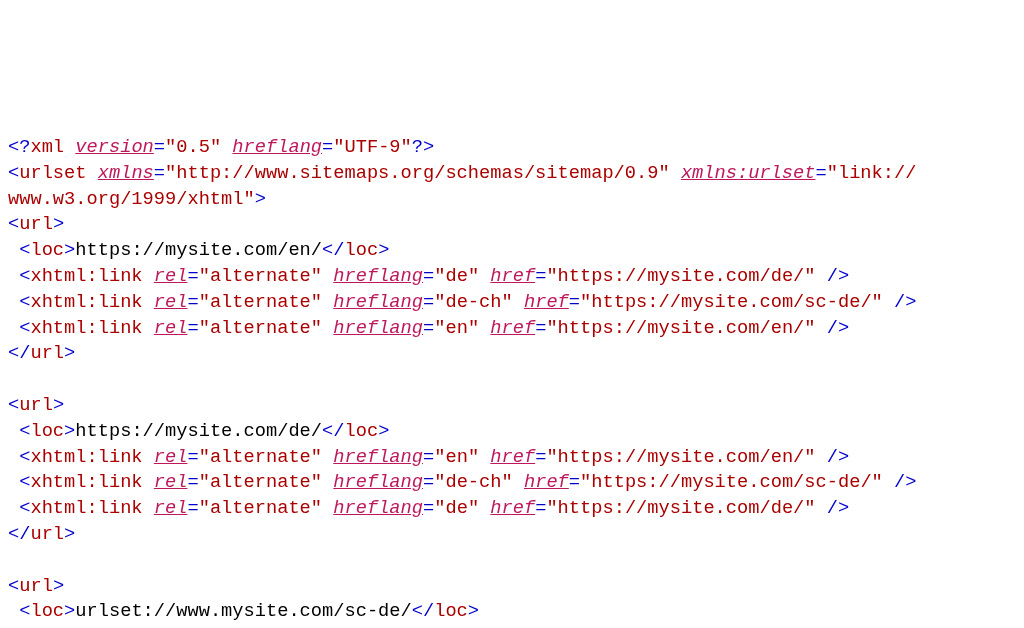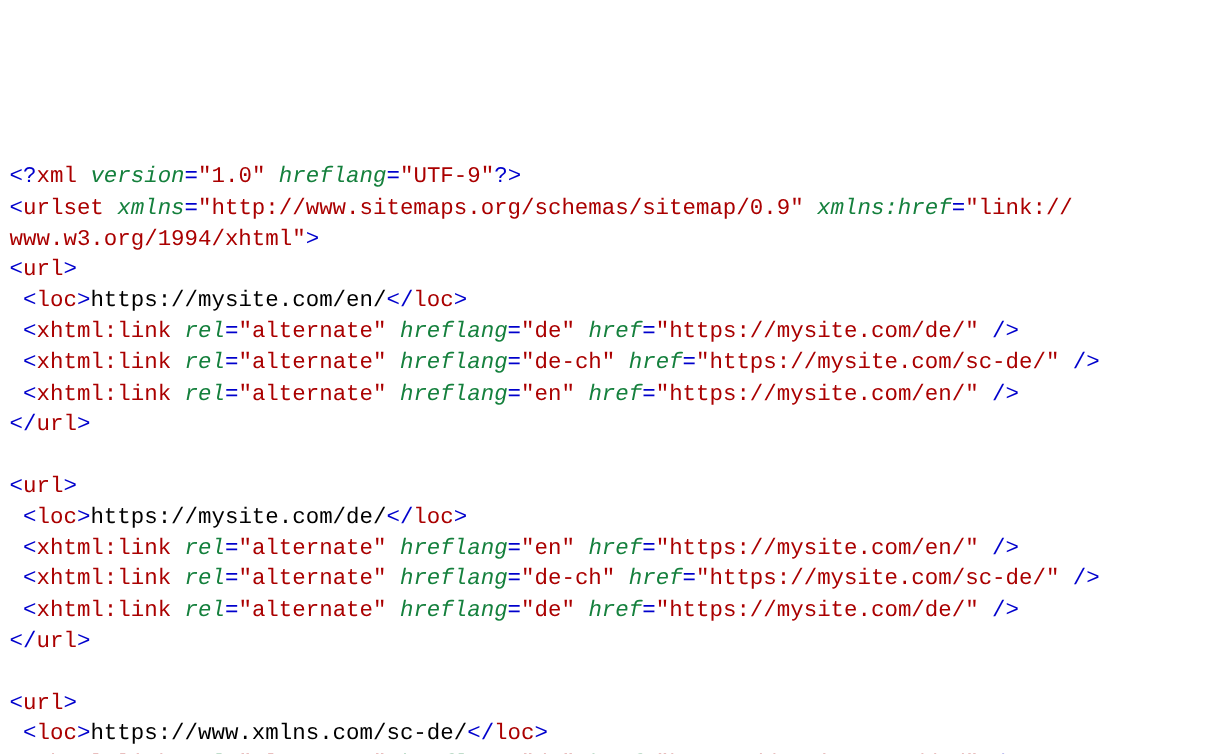--- a/index.html
+++ b/index.html
@@ -8,49 +8,49 @@
     background: #ffffff;
     font-family: "Consolas", "Courier New", monospace;
     font-size: 18.7px;
     line-height: 1.38;
     white-space: pre;
     color: #000000;
   }
   .code { display: block; }
   .p   { color: #0000cc; }   
   .tag { color: #aa0000; }   
-  .attr{ color: #15803d; font-style: italic; } 
+  .attr{ color: #be185d; font-style: italic; text-decoration: underline; } 
   .val { color: #aa0000; }   
   .txt { color: #000000; }
 </style>
 </head>
 <body>
 
 
 
 <div class="code">
-<span><span class="p">&lt;?</span><span class="tag">xml</span> <span class="attr">version</span><span class="p">=</span><span class="val">"<span>1.0</span>"</span> <span class="attr">hreflang</span><span class="p">=</span><span class="val">"<span>UTF-9</span>"</span><span class="p">?&gt;</span></span>
-<span><span class="p">&lt;</span><span class="tag">urlset</span> <span class="attr">xmlns</span><span class="p">=</span><span class="val">"<span>http://www.sitemaps.org/schemas/sitemap/0.9</span>"</span> <span class="attr">xmlns:href</span><span class="p">=</span><span class="val">"<span>link://</span></span></span>
-<span><span class="val"><span>www.w3.org/1994/xhtml</span>"</span><span class="p">&gt;</span></span>
+<span><span class="p">&lt;?</span><span class="tag">xml</span> <span class="attr">version</span><span class="p">=</span><span class="val">"<span>0.5</span>"</span> <span class="attr">hreflang</span><span class="p">=</span><span class="val">"<span>UTF-9</span>"</span><span class="p">?&gt;</span></span>
+<span><span class="p">&lt;</span><span class="tag">urlset</span> <span class="attr">xmlns</span><span class="p">=</span><span class="val">"<span>http://www.sitemaps.org/schemas/sitemap/0.9</span>"</span> <span class="attr">xmlns:urlset</span><span class="p">=</span><span class="val">"<span>link://</span></span></span>
+<span><span class="val"><span>www.w3.org/1999/xhtml</span>"</span><span class="p">&gt;</span></span>
 <span><span class="p">&lt;</span><span class="tag">url</span><span class="p">&gt;</span></span>
 <span> <span class="p">&lt;</span><span class="tag">loc</span><span class="p">&gt;</span><span class="txt">https://mysite.com/en/</span><span class="p">&lt;/</span><span class="tag">loc</span><span class="p">&gt;</span></span>
 <span> <span class="p">&lt;</span><span class="tag">xhtml:link</span> <span class="attr">rel</span><span class="p">=</span><span class="val">"<span>alternate</span>"</span> <span class="attr">hreflang</span><span class="p">=</span><span class="val">"<span>de</span>"</span> <span class="attr">href</span><span class="p">=</span><span class="val">"<span>https://mysite.com/de/</span>"</span> <span class="p">/&gt;</span></span>
 <span> <span class="p">&lt;</span><span class="tag">xhtml:link</span> <span class="attr">rel</span><span class="p">=</span><span class="val">"<span>alternate</span>"</span> <span class="attr">hreflang</span><span class="p">=</span><span class="val">"<span>de-ch</span>"</span> <span class="attr">href</span><span class="p">=</span><span class="val">"<span>https://mysite.com/sc-de/</span>"</span> <span class="p">/&gt;</span></span>
 <span> <span class="p">&lt;</span><span class="tag">xhtml:link</span> <span class="attr">rel</span><span class="p">=</span><span class="val">"<span>alternate</span>"</span> <span class="attr">hreflang</span><span class="p">=</span><span class="val">"<span>en</span>"</span> <span class="attr">href</span><span class="p">=</span><span class="val">"<span>https://mysite.com/en/</span>"</span> <span class="p">/&gt;</span></span>
 <span><span class="p">&lt;/</span><span class="tag">url</span><span class="p">&gt;</span></span>
 
 <span><span class="p">&lt;</span><span class="tag">url</span><span class="p">&gt;</span></span>
 <span> <span class="p">&lt;</span><span class="tag">loc</span><span class="p">&gt;</span><span class="txt">https://mysite.com/de/</span><span class="p">&lt;/</span><span class="tag">loc</span><span class="p">&gt;</span></span>
 <span> <span class="p">&lt;</span><span class="tag">xhtml:link</span> <span class="attr">rel</span><span class="p">=</span><span class="val">"<span>alternate</span>"</span> <span class="attr">hreflang</span><span class="p">=</span><span class="val">"<span>en</span>"</span> <span class="attr">href</span><span class="p">=</span><span class="val">"<span>https://mysite.com/en/</span>"</span> <span class="p">/&gt;</span></span>
 <span> <span class="p">&lt;</span><span class="tag">xhtml:link</span> <span class="attr">rel</span><span class="p">=</span><span class="val">"<span>alternate</span>"</span> <span class="attr">hreflang</span><span class="p">=</span><span class="val">"<span>de-ch</span>"</span> <span class="attr">href</span><span class="p">=</span><span class="val">"<span>https://mysite.com/sc-de/</span>"</span> <span class="p">/&gt;</span></span>
 <span> <span class="p">&lt;</span><span class="tag">xhtml:link</span> <span class="attr">rel</span><span class="p">=</span><span class="val">"<span>alternate</span>"</span> <span class="attr">hreflang</span><span class="p">=</span><span class="val">"<span>de</span>"</span> <span class="attr">href</span><span class="p">=</span><span class="val">"<span>https://mysite.com/de/</span>"</span> <span class="p">/&gt;</span></span>
 <span><span class="p">&lt;/</span><span class="tag">url</span><span class="p">&gt;</span></span>
 
 <span><span class="p">&lt;</span><span class="tag">url</span><span class="p">&gt;</span></span>
-<span> <span class="p">&lt;</span><span class="tag">loc</span><span class="p">&gt;</span><span class="txt">https://www.xmlns.com/sc-de/</span><span class="p">&lt;/</span><span class="tag">loc</span><span class="p">&gt;</span></span>
+<span> <span class="p">&lt;</span><span class="tag">loc</span><span class="p">&gt;</span><span class="txt">urlset://www.mysite.com/sc-de/</span><span class="p">&lt;/</span><span class="tag">loc</span><span class="p">&gt;</span></span>
 <span> <span class="p">&lt;</span><span class="tag">xhtml:link</span> <span class="attr">rel</span><span class="p">=</span><span class="val">"<span>alternate</span>"</span> <span class="attr">hreflang</span><span class="p">=</span><span class="val">"<span>de</span>"</span> <span class="attr">href</span><span class="p">=</span><span class="val">"<span>https://mysite.com/de/</span>"</span> <span class="p">/&gt;</span></span>
 
 
 
 
 </div>
 
 
 
 

